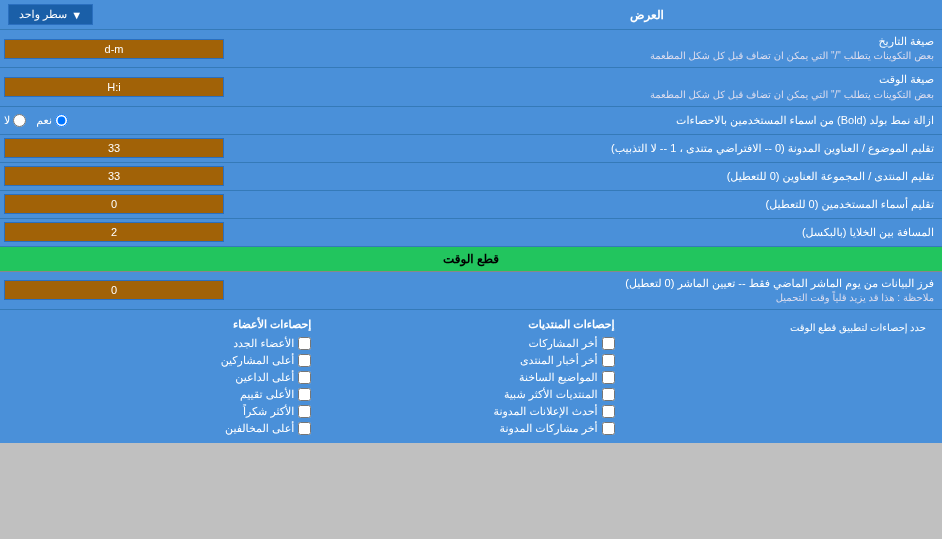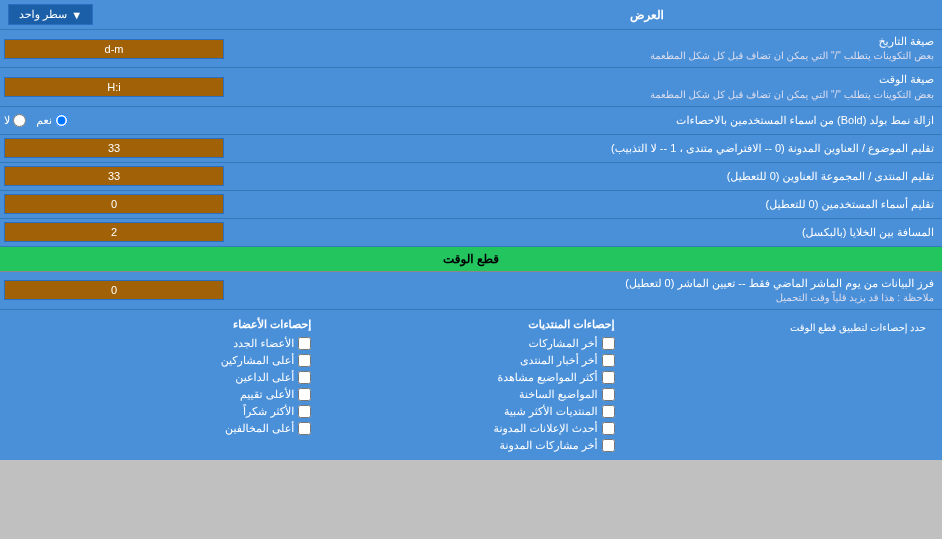--- a/index.html
+++ b/index.html
@@ -244,24 +244,20 @@
         <label class="checkbox-item">
           <input type="checkbox" style="">
           <span>أخر المشاركات</span>
         </label>
         <label class="checkbox-item">
           <input type="checkbox" style="">
           <span>أخر أخبار المنتدى</span>
         </label>
         <label class="checkbox-item">
           <input type="checkbox" style="">
-          <span>أكثر المواضيع مشاهدة</span>
-        </label>
-        <label class="checkbox-item">
-          <input type="checkbox" style="">
           <span>المواضيع الساخنة</span>
         </label>
         <label class="checkbox-item">
           <input type="checkbox" style="">
           <span>المنتديات الأكثر شبية</span>
         </label>
         <label class="checkbox-item">
           <input type="checkbox" style="">
           <span>أحدث الإعلانات المدونة</span>
         </label>

